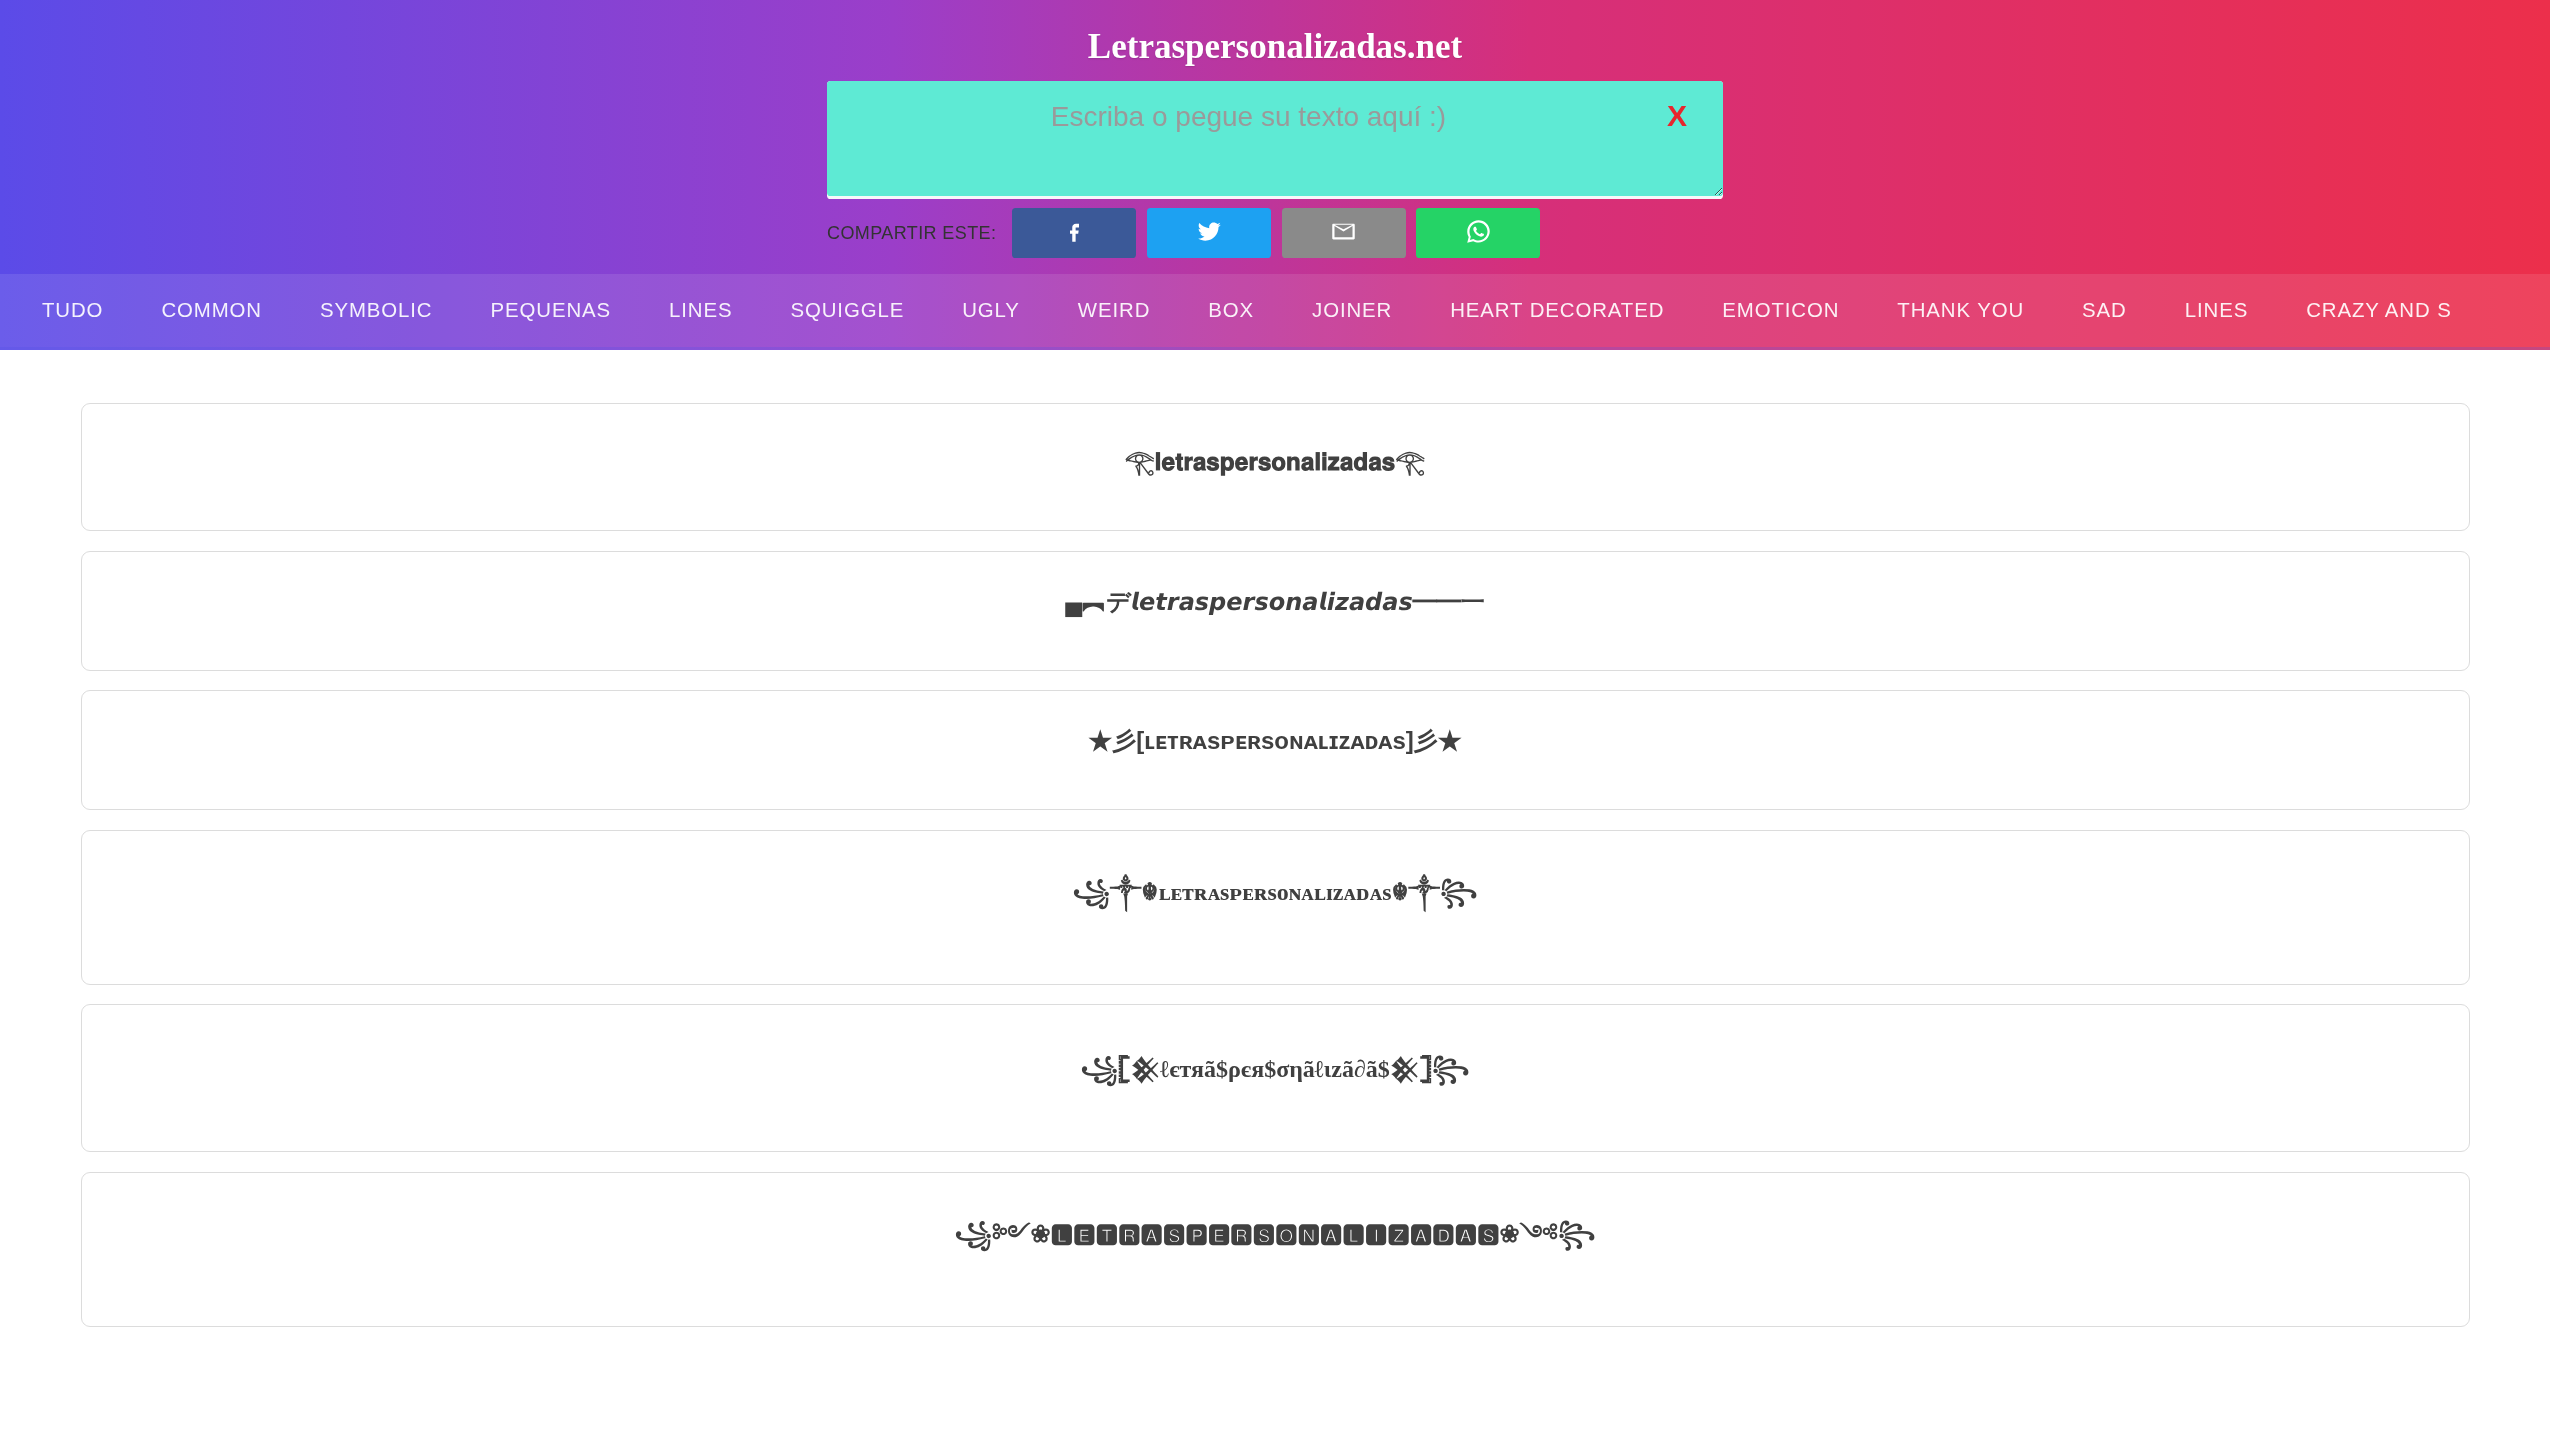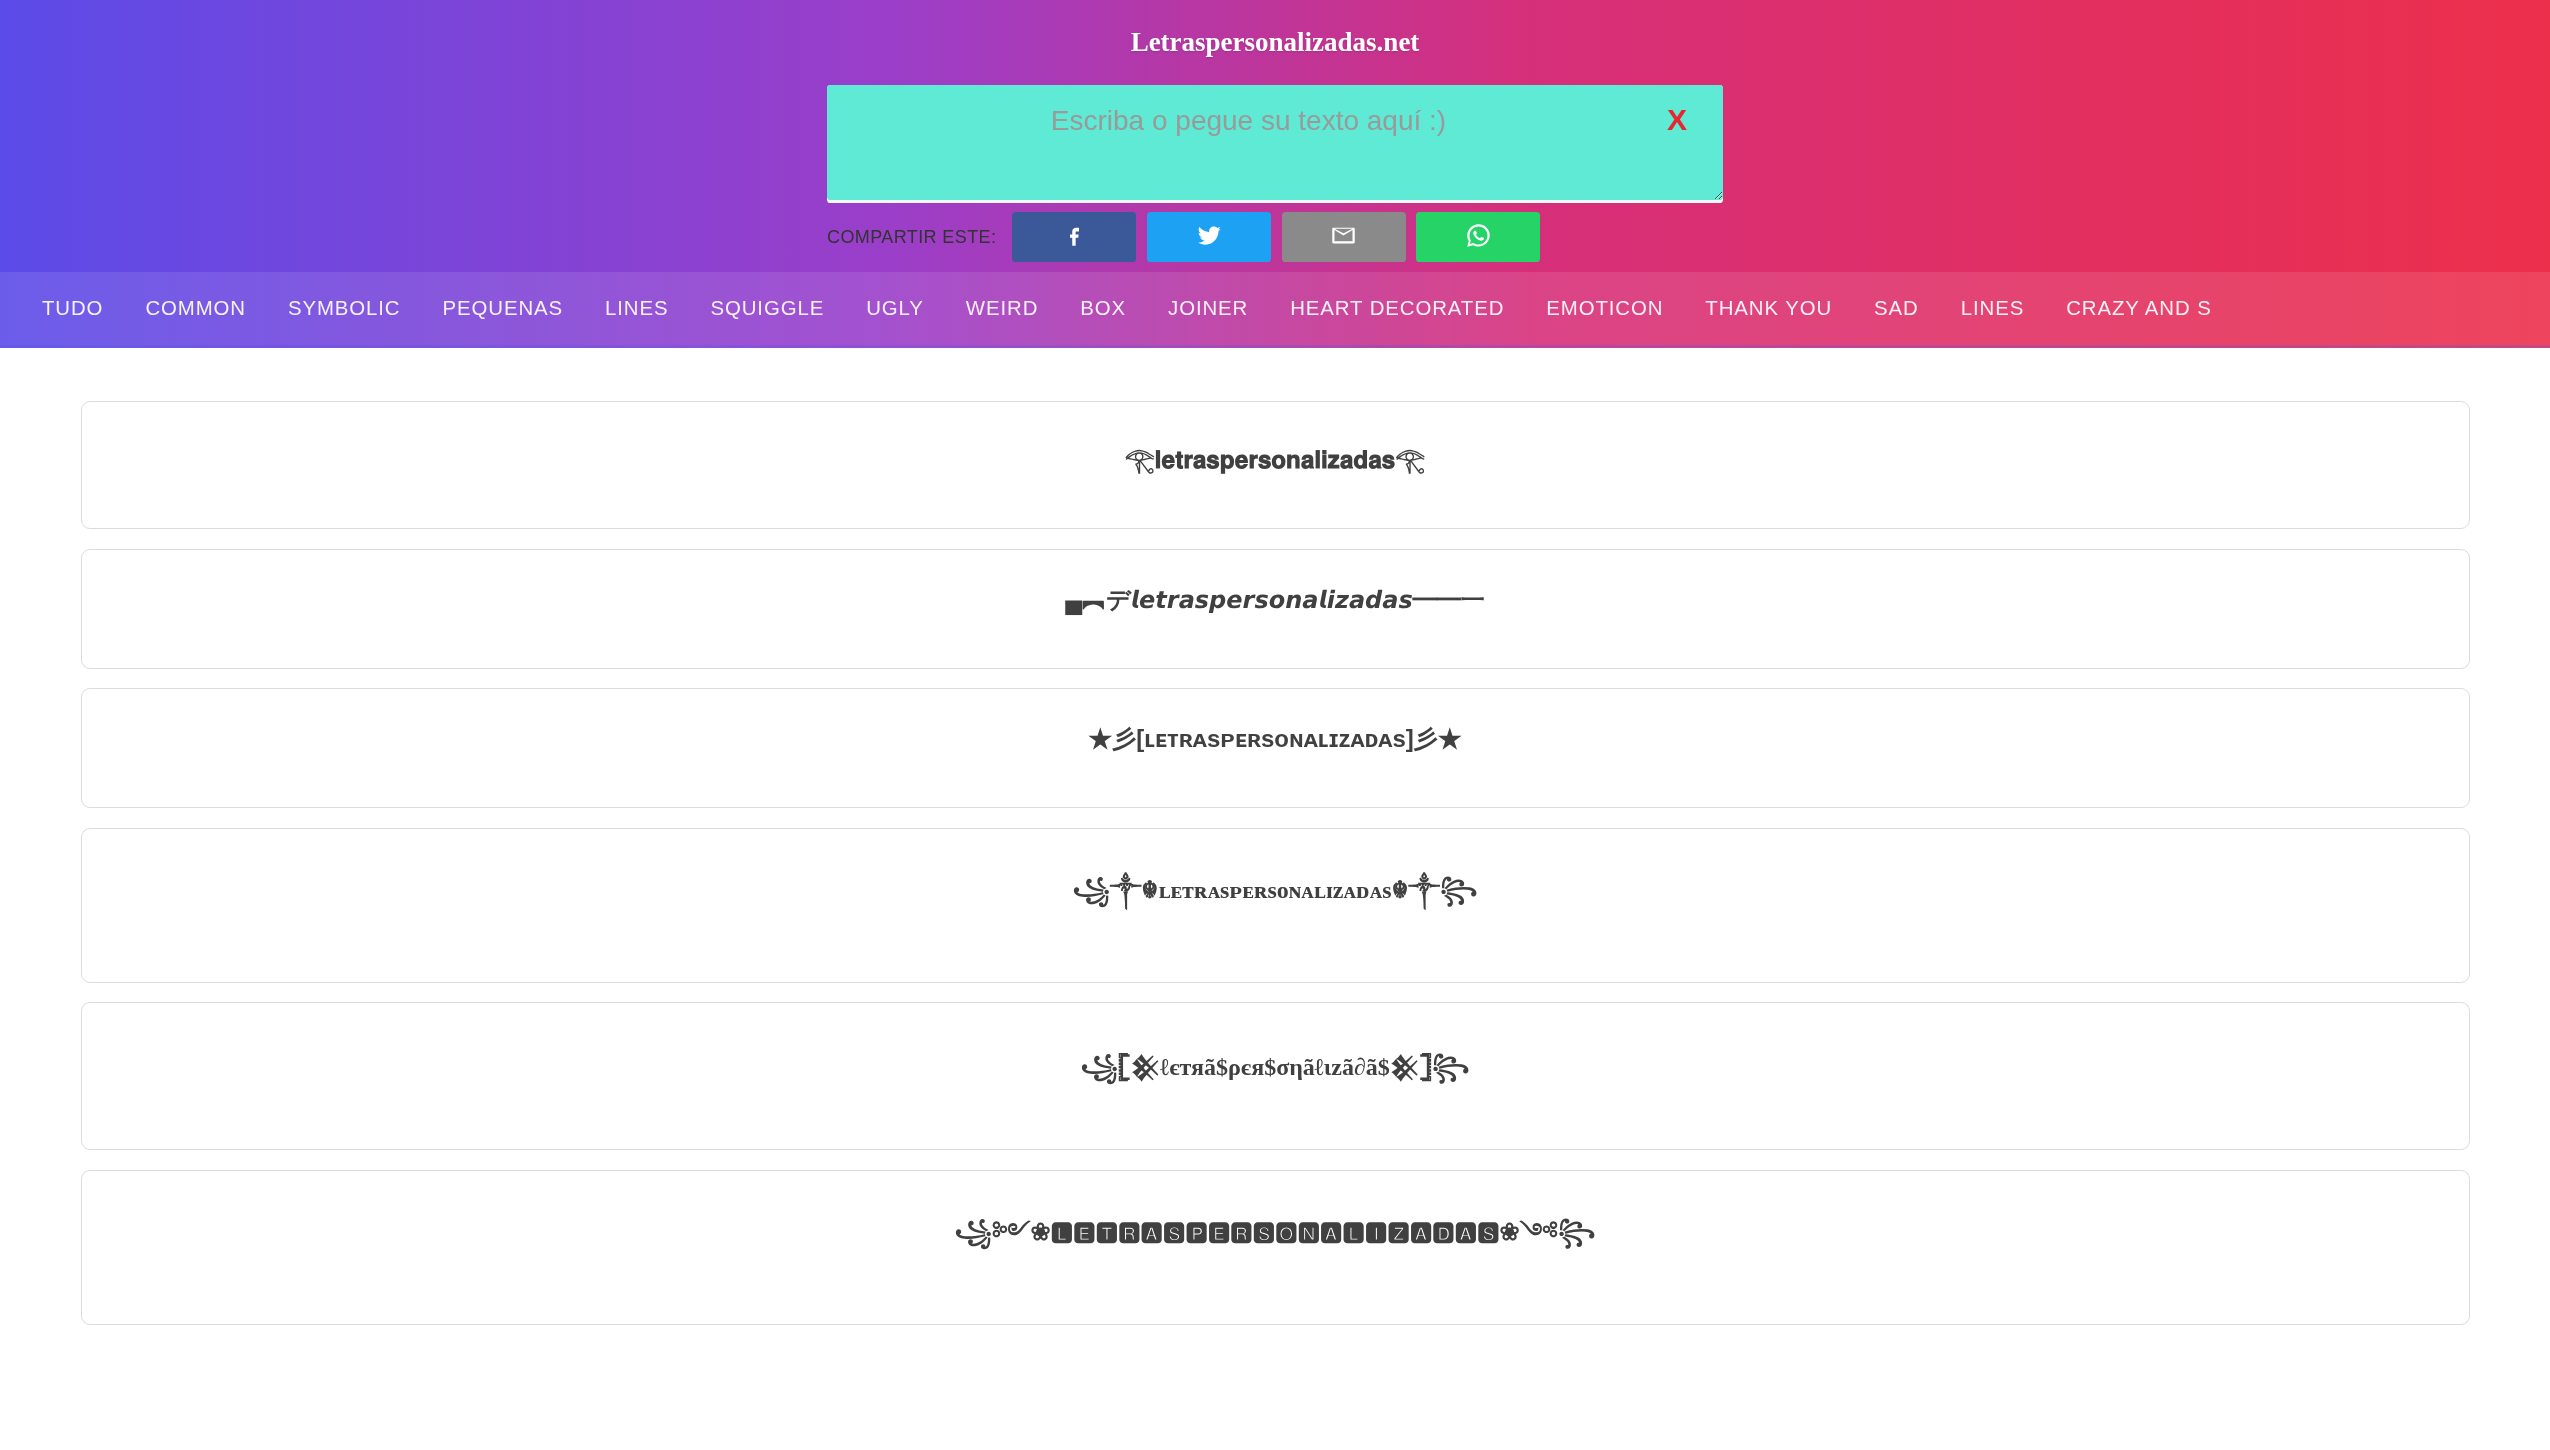--- a/index.html
+++ b/index.html
@@ -6,23 +6,23 @@
 body { font-family: -apple-system, BlinkMacSystemFont, "Segoe UI", Helvetica, Arial, sans-serif; background: #fff; }
 
 .header {
   background: linear-gradient(90deg, #5b4be8 0%, #9b3ec9 35%, #d62f7a 60%, #ec2f4b 100%);
   padding: 27px 0 0 0;
 }
 .site-title {
   text-align: center;
   color: #fff;
   font-family: "Brush Script MT", cursive;
-  font-size: 27px;
+  font-size: 35px;
   font-weight: 600;
-  margin-bottom: 27px;
+  margin-bottom: 14px;
   text-shadow: 0 0.9px 1.8px rgba(0,0,0,0.15);
 }
 .input-row {
   max-width: 1740px;
   margin: 0 auto;
   padding: 0 422px;
   position: relative;
 }
 .text-input-wrap {
   position: relative;
@@ -82,22 +82,22 @@
 }
 .share-fb { background: #3b5998; }
 .share-tw { background: #1da1f2; }
 .share-em { background: #8a8a8a; }
 .share-wa { background: #25d366; }
 .share-btn svg { width: 27px; height: 27px; fill: #fff; }
 
 .nav {
   display: flex;
   align-items: center;
-  gap: 0;
-  margin-top: 10px;
+  gap: 16px;
+  margin-top: 16px;
   background: rgba(255,255,255,0.10);
   border-bottom: 3.6px solid rgba(80,80,230,0.25);
   overflow-x: auto;
   padding: 0 21px;
   white-space: nowrap;
 }
 .nav-item {
   color: rgba(255,255,255,0.92);
   font-size: 20.4px;
   letter-spacing: 0.9px;

